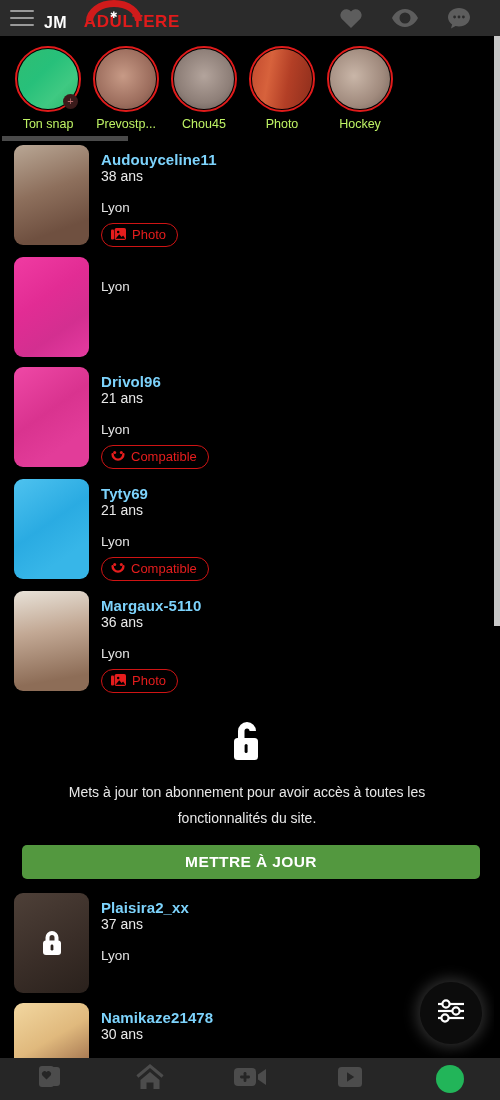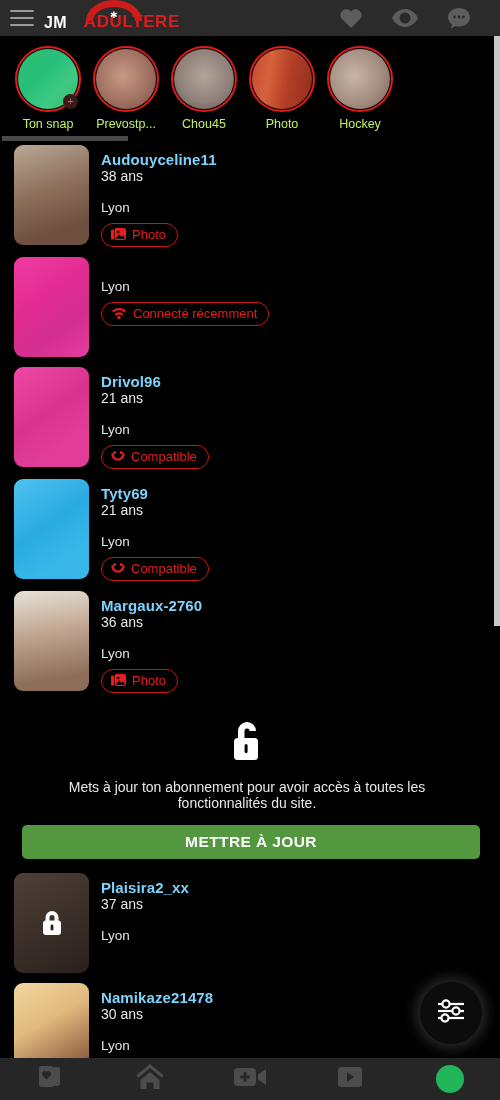--- a/index.html
+++ b/index.html
@@ -57,21 +57,21 @@
   .page { font-size: 14px; color: #e9e9e9; }
   .pcity { font-size: 13.5px; color: #e2e2e2; margin-top: 16px; }
   .badge { display: inline-flex; align-items: center; gap: 6px; margin-top: 8px;
     border: 1.5px solid #cf1414; border-radius: 14px; padding: 3px 11px 4px 9px;
     color: #e51d1d; font-size: 13px; line-height: 15px; background: transparent; }
   .badge svg { fill: #e51d1d; display: block; }
 
   
   .upgrade { padding: 14px 22px 14px 22px; text-align: center; }
   .upg-icon { display: flex; justify-content: center; margin-bottom: 12px; }
-  .upg-text { color: #e8e8e8; font-size: 14px; line-height: 16px; padding: 0 4px; }
+  .upg-text { color: #e8e8e8; font-size: 14px; line-height: 26px; padding: 0 4px; }
   .upg-btn { margin: 14px auto 0; display: block; width: 458px; height: 34px;
     background: #53983f; color: #fff; border: none; border-radius: 5px;
     font-size: 15.5px; font-weight: bold; letter-spacing: .4px; cursor: pointer;
     font-family: "Liberation Sans", sans-serif; }
 
   
   .fab { position: absolute; right: 18px; bottom: 56px; width: 62px; height: 62px; border-radius: 50%;
     background: #0c0c0c; box-shadow: 0 0 14px 4px rgba(150,150,150,.30);
     display: flex; align-items: center; justify-content: center; cursor: pointer; z-index: 40; }
 
@@ -176,30 +176,21 @@
                   <rect x="3.6" y="0" width="11.4" height="12" rx="1.8"></rect>
                   <circle cx="7.2" cy="3.9" r="1.25" fill="#000"></circle>
                   <path d="M4.6 10.8 8.2 6.3l2.4 2.7 1.5-1.6 2.2 3.4Z" fill="#000"></path>
                 </svg>
               </span>
               <span>Photo</span>
             </div></div>
         </div>
         <div class="profile">
           <div class="thumb" style="background:linear-gradient(145deg,#f03ba2,#e22c94 40%,#d32f90 70%,#e53ba0)"></div>
-          <div class="pinfo"><div class="pcity">Lyon</div><div class="badge">
-              <span>
-                <svg width="16" height="13" viewBox="0 0 16 13">
-                  <path d="M8 1.1c2.7 0 5.2 1 7 2.7l-1.5 1.6A8 8 0 0 0 8 3.3a8 8 0 0 0-5.5 2.1L1 3.8A10.2 10.2 0 0 1 8 1.1Z"></path>
-                  <path d="M8 5.3c1.7 0 3.3.6 4.4 1.7l-1.5 1.6A4.2 4.2 0 0 0 8 7.5c-1 0-2 .4-2.8 1.1L3.6 7A6.3 6.3 0 0 1 8 5.3Z"></path>
-                  <circle cx="8" cy="10.6" r="1.7"></circle>
-                </svg>
-              </span>
-              <span>Connecté récemment</span>
-            </div></div>
+          <div class="pinfo"><div class="pcity">Lyon</div></div>
         </div>
         <div class="profile">
           <div class="thumb" style="background:linear-gradient(145deg,#ef48a6,#d9338f 45%,#e23c99 75%)"></div>
           <div class="pinfo"><div class="pname">Drivol96</div><div class="page">21 ans</div><div class="pcity">Lyon</div><div class="badge">
               <span>
                 <svg width="14" height="14" viewBox="0 0 14 14">
                   <circle cx="3.7" cy="2.6" r="1.5"></circle>
                   <circle cx="10.3" cy="2.6" r="1.5"></circle>
                   <path d="M1.6 4.2a5.4 5.4 0 0 0 10.8 0" fill="none" stroke="#e51d1d" stroke-width="2.4" stroke-linecap="round"></path>
                 </svg>
@@ -215,21 +206,21 @@
                   <circle cx="3.7" cy="2.6" r="1.5"></circle>
                   <circle cx="10.3" cy="2.6" r="1.5"></circle>
                   <path d="M1.6 4.2a5.4 5.4 0 0 0 10.8 0" fill="none" stroke="#e51d1d" stroke-width="2.4" stroke-linecap="round"></path>
                 </svg>
               </span>
               <span>Compatible</span>
             </div></div>
         </div>
         <div class="profile">
           <div class="thumb" style="background:linear-gradient(170deg,#e8e2d8,#c2a894 40%,#8d6d57 85%)"></div>
-          <div class="pinfo"><div class="pname">Margaux-2760</div><div class="page">36 ans</div><div class="pcity">Lyon</div><div class="badge">
+          <div class="pinfo"><div class="pname">Margaux-5110</div><div class="page">36 ans</div><div class="pcity">Lyon</div><div class="badge">
               <span>
                 <svg width="15" height="13" viewBox="0 0 15 13">
                   <rect x="0" y="1.5" width="3" height="10" rx="1"></rect>
                   <rect x="3.6" y="0" width="11.4" height="12" rx="1.8"></rect>
                   <circle cx="7.2" cy="3.9" r="1.25" fill="#000"></circle>
                   <path d="M4.6 10.8 8.2 6.3l2.4 2.7 1.5-1.6 2.2 3.4Z" fill="#000"></path>
                 </svg>
               </span>
               <span>Photo</span>
             </div></div>

